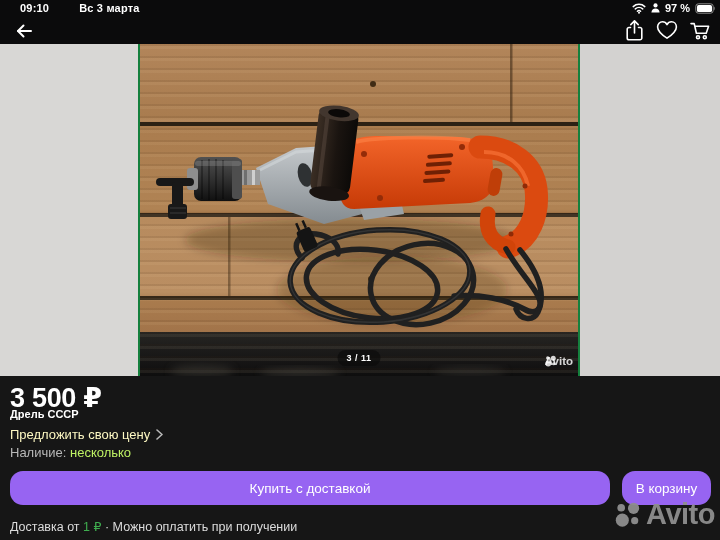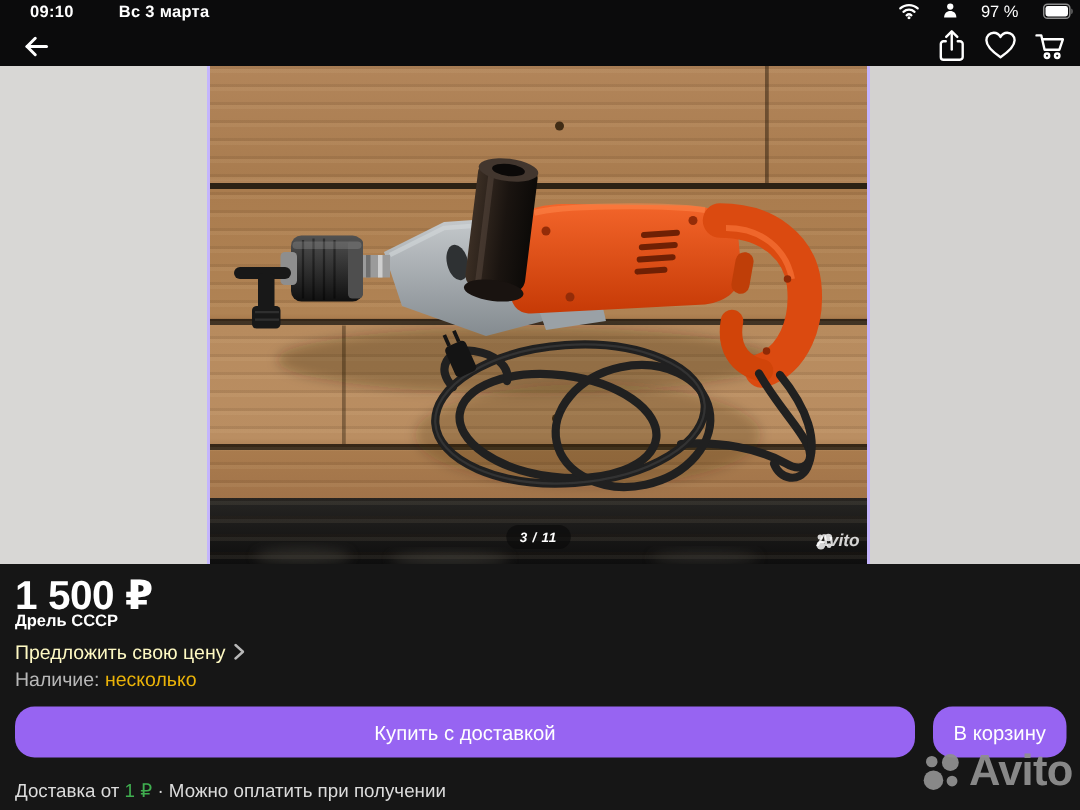--- a/index.html
+++ b/index.html
@@ -7,30 +7,30 @@
   .screen {
     position:relative; width:720px; height:540px; overflow:hidden;
     background:#0b0b0c;
     font-family:"Liberation Sans","DejaVu Sans",sans-serif;
     -webkit-font-smoothing:antialiased;
   }
   
   .statusbar { position:absolute; top:0; left:0; right:0; height:17px; color:#fff; }
   .sb-left { position:absolute; left:20px; top:2px; display:flex; gap:30px;
              font-size:11px; font-weight:700; letter-spacing:.2px; }
-  .sb-right { position:absolute; right:4px; top:2px; display:flex; align-items:flex-start; gap:16px;
-              font-size:11px; font-weight:400; }
+  .sb-right { position:absolute; right:4px; top:2px; display:flex; align-items:center; gap:5px;
+              font-size:11px; font-weight:700; }
   .sb-right svg { display:block; }
   
   .navbar { position:absolute; top:17px; left:0; right:0; height:27px; }
   .nav-back { position:absolute; left:12px; top:2px; width:24px; height:24px; cursor:pointer; }
   .nav-actions { position:absolute; right:8px; top:1px; display:flex; gap:9px; }
   .nav-btn { width:24px; height:24px; display:flex; align-items:center; justify-content:center; cursor:pointer; }
   
-  .carousel { position:absolute; top:44px; left:0; width:608px; height:332px; background:#c4b5fd;font-style:italic; }
+  .carousel { position:absolute; top:44px; left:0; width:608px; height:332px; background:#15803d; }
   .peek { position:absolute; top:0; height:332px; cursor:pointer; }
   .peek.left  { left:0;  width:138px; background:#d8d7d5; }
   .peek.right { left:580px; width:140px; background:#d3d2d0; }
   .photo {
     position:absolute; left:140px; top:0; width:438px; height:332px; cursor:pointer;
     background:
       repeating-linear-gradient(180deg, rgba(62,38,16,.10) 0 2px, rgba(255,228,185,.07) 2px 5px, rgba(0,0,0,0) 5px 12px),
       linear-gradient(180deg,
         #b2855a 0px,  #a97c4f 74px, #b2855a 78px,
         #2c2114 78px, #2c2114 82px,
@@ -51,21 +51,21 @@
     position:absolute; right:5px; top:311px; display:flex; align-items:center; gap:2px;
     color:rgba(255,255,255,.82); font-size:11.5px; font-weight:700;
   }
   
   .info { position:absolute; top:376px; left:0; width:720px; height:164px; background:#161616; }
   .price { position:absolute; left:10px; top:6px; color:#fff; font-size:27px; font-weight:700; letter-spacing:-.3px; }
   .title { position:absolute; left:10px; top:32px; color:#fff; font-size:11px; font-weight:700; }
   .offer-row { position:absolute; left:10px; top:51px; display:flex; align-items:center; gap:6px;
                color:#fef9c3; font-size:13px; cursor:pointer; }
   .avail-row { position:absolute; left:10px; top:69px; font-size:13px; color:#b8b8b8; }
-  .avail-row .green { color:#eab308; }
+  .avail-row .green { color:#bef264; }
   .btn { position:absolute; top:95px; height:34px; border:none; border-radius:13px;
          background:#9764f2; color:#fff; font-size:13.5px; font-weight:500;
          font-family:inherit; cursor:pointer; display:flex; align-items:center; justify-content:center; }
   .btn-buy { left:10px; width:600px; }
   .btn-cart { left:622px; width:89px; }
   .delivery { position:absolute; left:10px; top:143px; font-size:12.5px; color:#dcdcdc; }
   .delivery .green { color:#3fae4f; }
   .brand-watermark {
     position:absolute; right:5px; top:122px; display:flex; align-items:center; gap:4px;
     color:#8f8f8f; opacity:.95; font-size:29px; font-weight:700; letter-spacing:-.5px;
@@ -253,21 +253,21 @@
             <circle cx="16.5" cy="6.5" r="5"></circle>
           <circle cx="6.5" cy="17" r="5.8"></circle>
             <circle cx="17.5" cy="17.5" r="3.2"></circle>
         </svg>
         <span>Avito</span>
       </div>
     </div>
   </div>
 
   <div class="info">
-    <div class="price">1 500 ₽</div>
+    <div class="price">3 500 ₽</div>
     <div class="title">Дрель СССР</div>
 
     <div class="offer-row">
       <span>Предложить свою цену</span>
       <svg width="7" height="11" viewBox="0 0 7 11" fill="none" stroke="#b8b8b8" stroke-width="1.6" stroke-linecap="round" stroke-linejoin="round">
         <path d="M1 1 L6 5.5 L1 10"></path>
       </svg>
     </div>
 
     <div class="avail-row">

